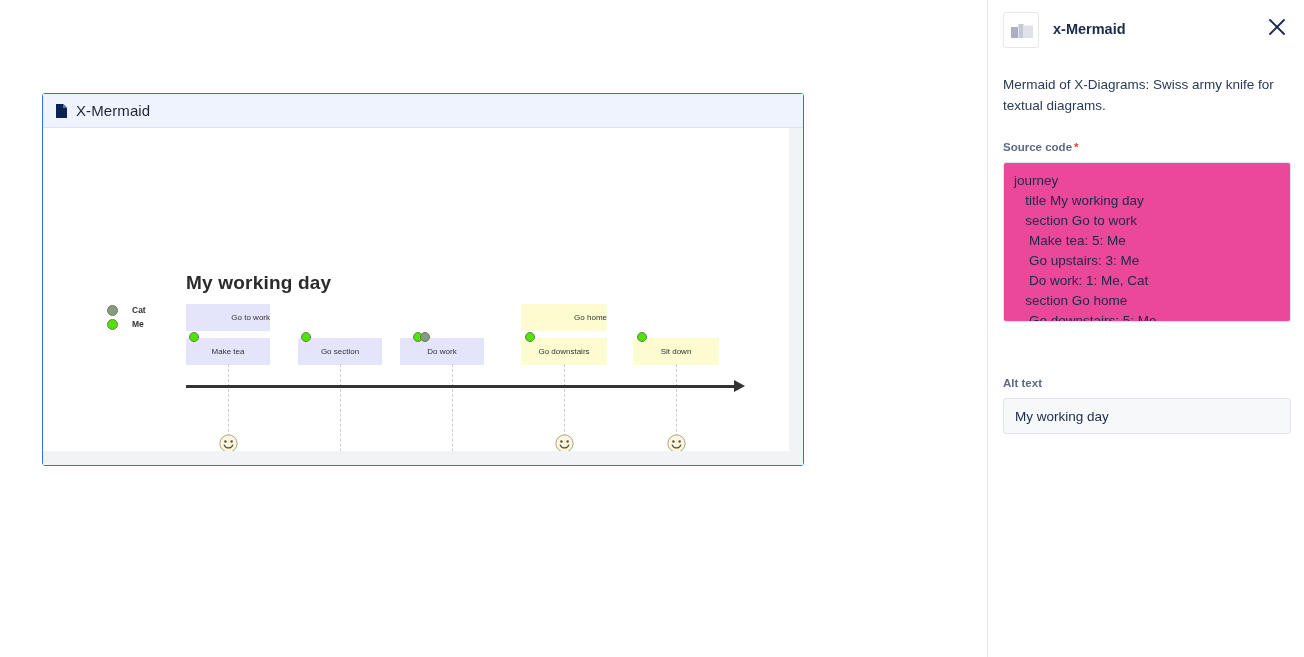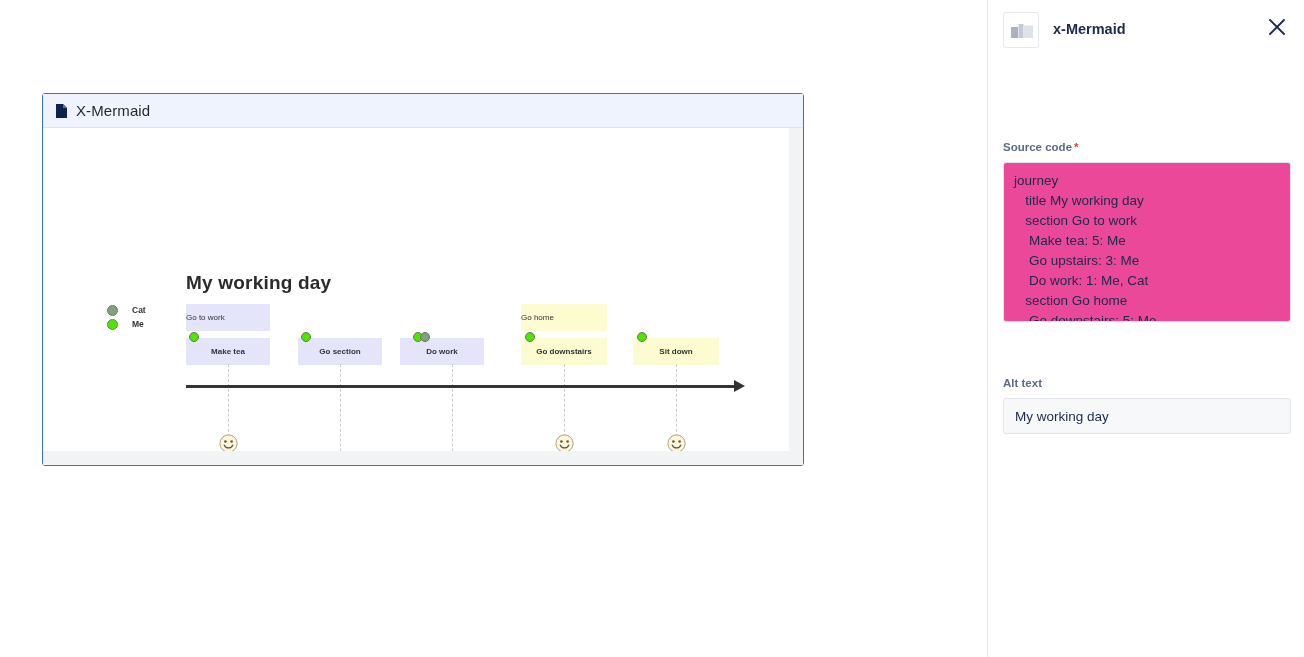--- a/index.html
+++ b/index.html
@@ -76,31 +76,30 @@
   .legend-dot{
     width:9px;height:9px;border-radius:50%;
     border:1px solid #7a7a5a;
     margin-right:14px;
   }
   .legend-label{font-size:8.5px;color:#333;}
 
   
   .section-bar{
     position:absolute;height:27px;
-    display:flex;align-items:center;justify-content:flex-start;
+    display:flex;align-items:center;justify-content:flex-end;
     font-size:8px;color:#333;
     box-sizing:border-box;
   }
   
   .task-box{
     position:absolute;height:27px;
     display:flex;align-items:center;justify-content:center;
     font-size:8px;color:#333;
     box-sizing:border-box;
-    font-weight:bold;
   }
   
   .actor-dot{
     position:absolute;width:10px;height:10px;border-radius:50%;
     border:1px solid #6f7a55;
     box-sizing:border-box;
   }
 
   
   .vline{
@@ -310,20 +309,21 @@
     </div>
     <div id="panel-title">x-Mermaid</div>
     <div id="panel-close">
       <svg width="22" height="22" viewBox="0 0 22 22">
         <line x1="4" y1="4" x2="18" y2="18" stroke="#1b2a4a" stroke-width="1.8" stroke-linecap="round"></line>
         <line x1="18" y1="4" x2="4" y2="18" stroke="#1b2a4a" stroke-width="1.8" stroke-linecap="round"></line>
       </svg>
     </div>
   </div>
 
+  <div id="panel-desc">Mermaid of X-Diagrams: Swiss army knife for textual diagrams.</div>
 
   <div class="field-label" id="src-label">
     <span>Source code</span><span class="req-star">*</span>
   </div>
   <textarea id="src-box" spellcheck="false" style="">journey
    title My working day
    section Go to work
     Make tea: 5: Me
     Go upstairs: 3: Me
     Do work: 1: Me, Cat

